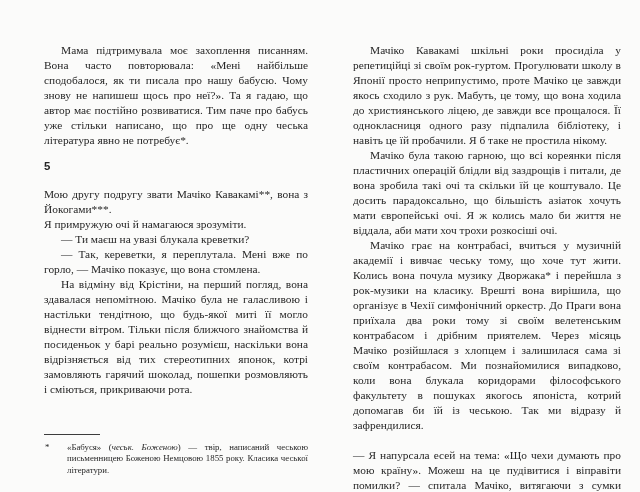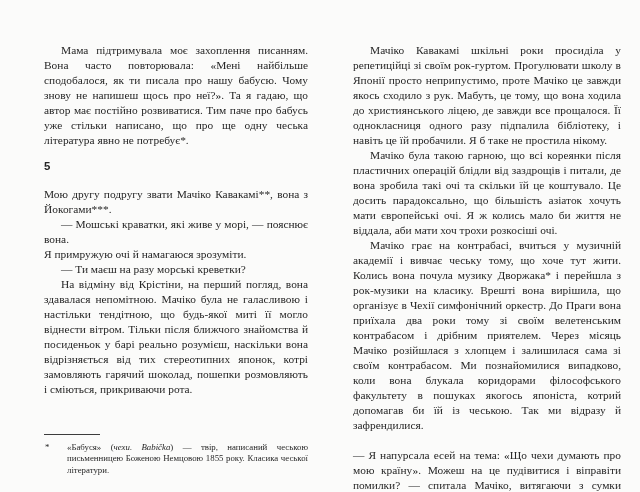--- a/index.html
+++ b/index.html
@@ -54,30 +54,30 @@
 </head>
 <body>
 
 <div class="spread">
 
   <div class="page page-left">
     <div>
       <p class="indent">Мама підтримувала моє захоплення писанням. Вона часто повторювала: «Мені найбільше сподобалося, як ти писала про нашу бабусю. Чому знову не напишеш щось про неї?». Та я гадаю, що автор має постійно розвиватися. Тим паче про бабусь уже стільки написано, що про ще одну чеська література явно не потребує*.</p>
       <p class="chapter-heading">5</p>
       <p>Мою другу подругу звати Мачіко Кавакамі**, вона з Йокогами***.</p>
-      <p class="indent">— Мошські краватки, які живе у морі, — пояснює вона.</p>
       <p>Я примружую очі й намагаюся зрозуміти.</p>
-      <p class="indent">— Ти маєш на разу морські креветки?</p>
+      <p class="indent">— Ти маєш на увазі блукала креветки?</p>
+      <p class="indent">— Так, кереветки, я переплутала. Мені вже по горло, — Мачіко показує, що вона стомлена.</p>
       <p class="indent">На відміну від Крістіни, на перший погляд, вона здавалася непомітною. Мачіко була не галасливою і настільки тендітною, що будь-якої миті її могло віднести вітром. Тільки після ближчого знайомства й посиденьок у барі реально розумієш, наскільки вона відрізняється від тих стереотипних японок, котрі замовляють гарячий шоколад, пошепки розмовляють і сміються, прикриваючи рота.</p>
     </div>
 
     <div class="footnotes">
       <div class="footnote-rule"></div>
       <div class="footnote">
-        <span class="marker">*</span><span>«Бабуся» (</span><span class="it">чехи. Babička</span><span>) — твір, написаний чеською письменницею Боженою Немцовою 1855 року. Класика чеської літератури.</span>
+        <span class="marker">*</span><span>«Бабуся» (</span><span class="it">чеськ. Боженою</span><span>) — твір, написаний чеською письменницею Боженою Немцовою 1855 року. Класика чеської літератури.</span>
       </div>
 
     </div>
 
   </div>
 
   <div class="page page-right">
     <div>
       <p class="indent">Мачіко Кавакамі шкільні роки просиділа у репетиційці зі своїм рок-гуртом. Прогулювати школу в Японії просто неприпустимо, проте Мачіко це завжди якось сходило з рук. Мабуть, це тому, що вона ходила до християнського ліцею, де завжди все прощалося. Її однокласниця одного разу підпалила бібліотеку, і навіть це їй пробачили. Я б таке не простила нікому.</p>
       <p class="indent">Мачіко була такою гарною, що всі кореянки після пластичних операцій блідли від заздрощів і питали, де вона зробила такі очі та скільки їй це коштувало. Це досить парадоксально, що більшість азіаток хочуть мати європейські очі. Я ж колись мало би життя не віддала, аби мати хоч трохи розкосіші очі.</p>

